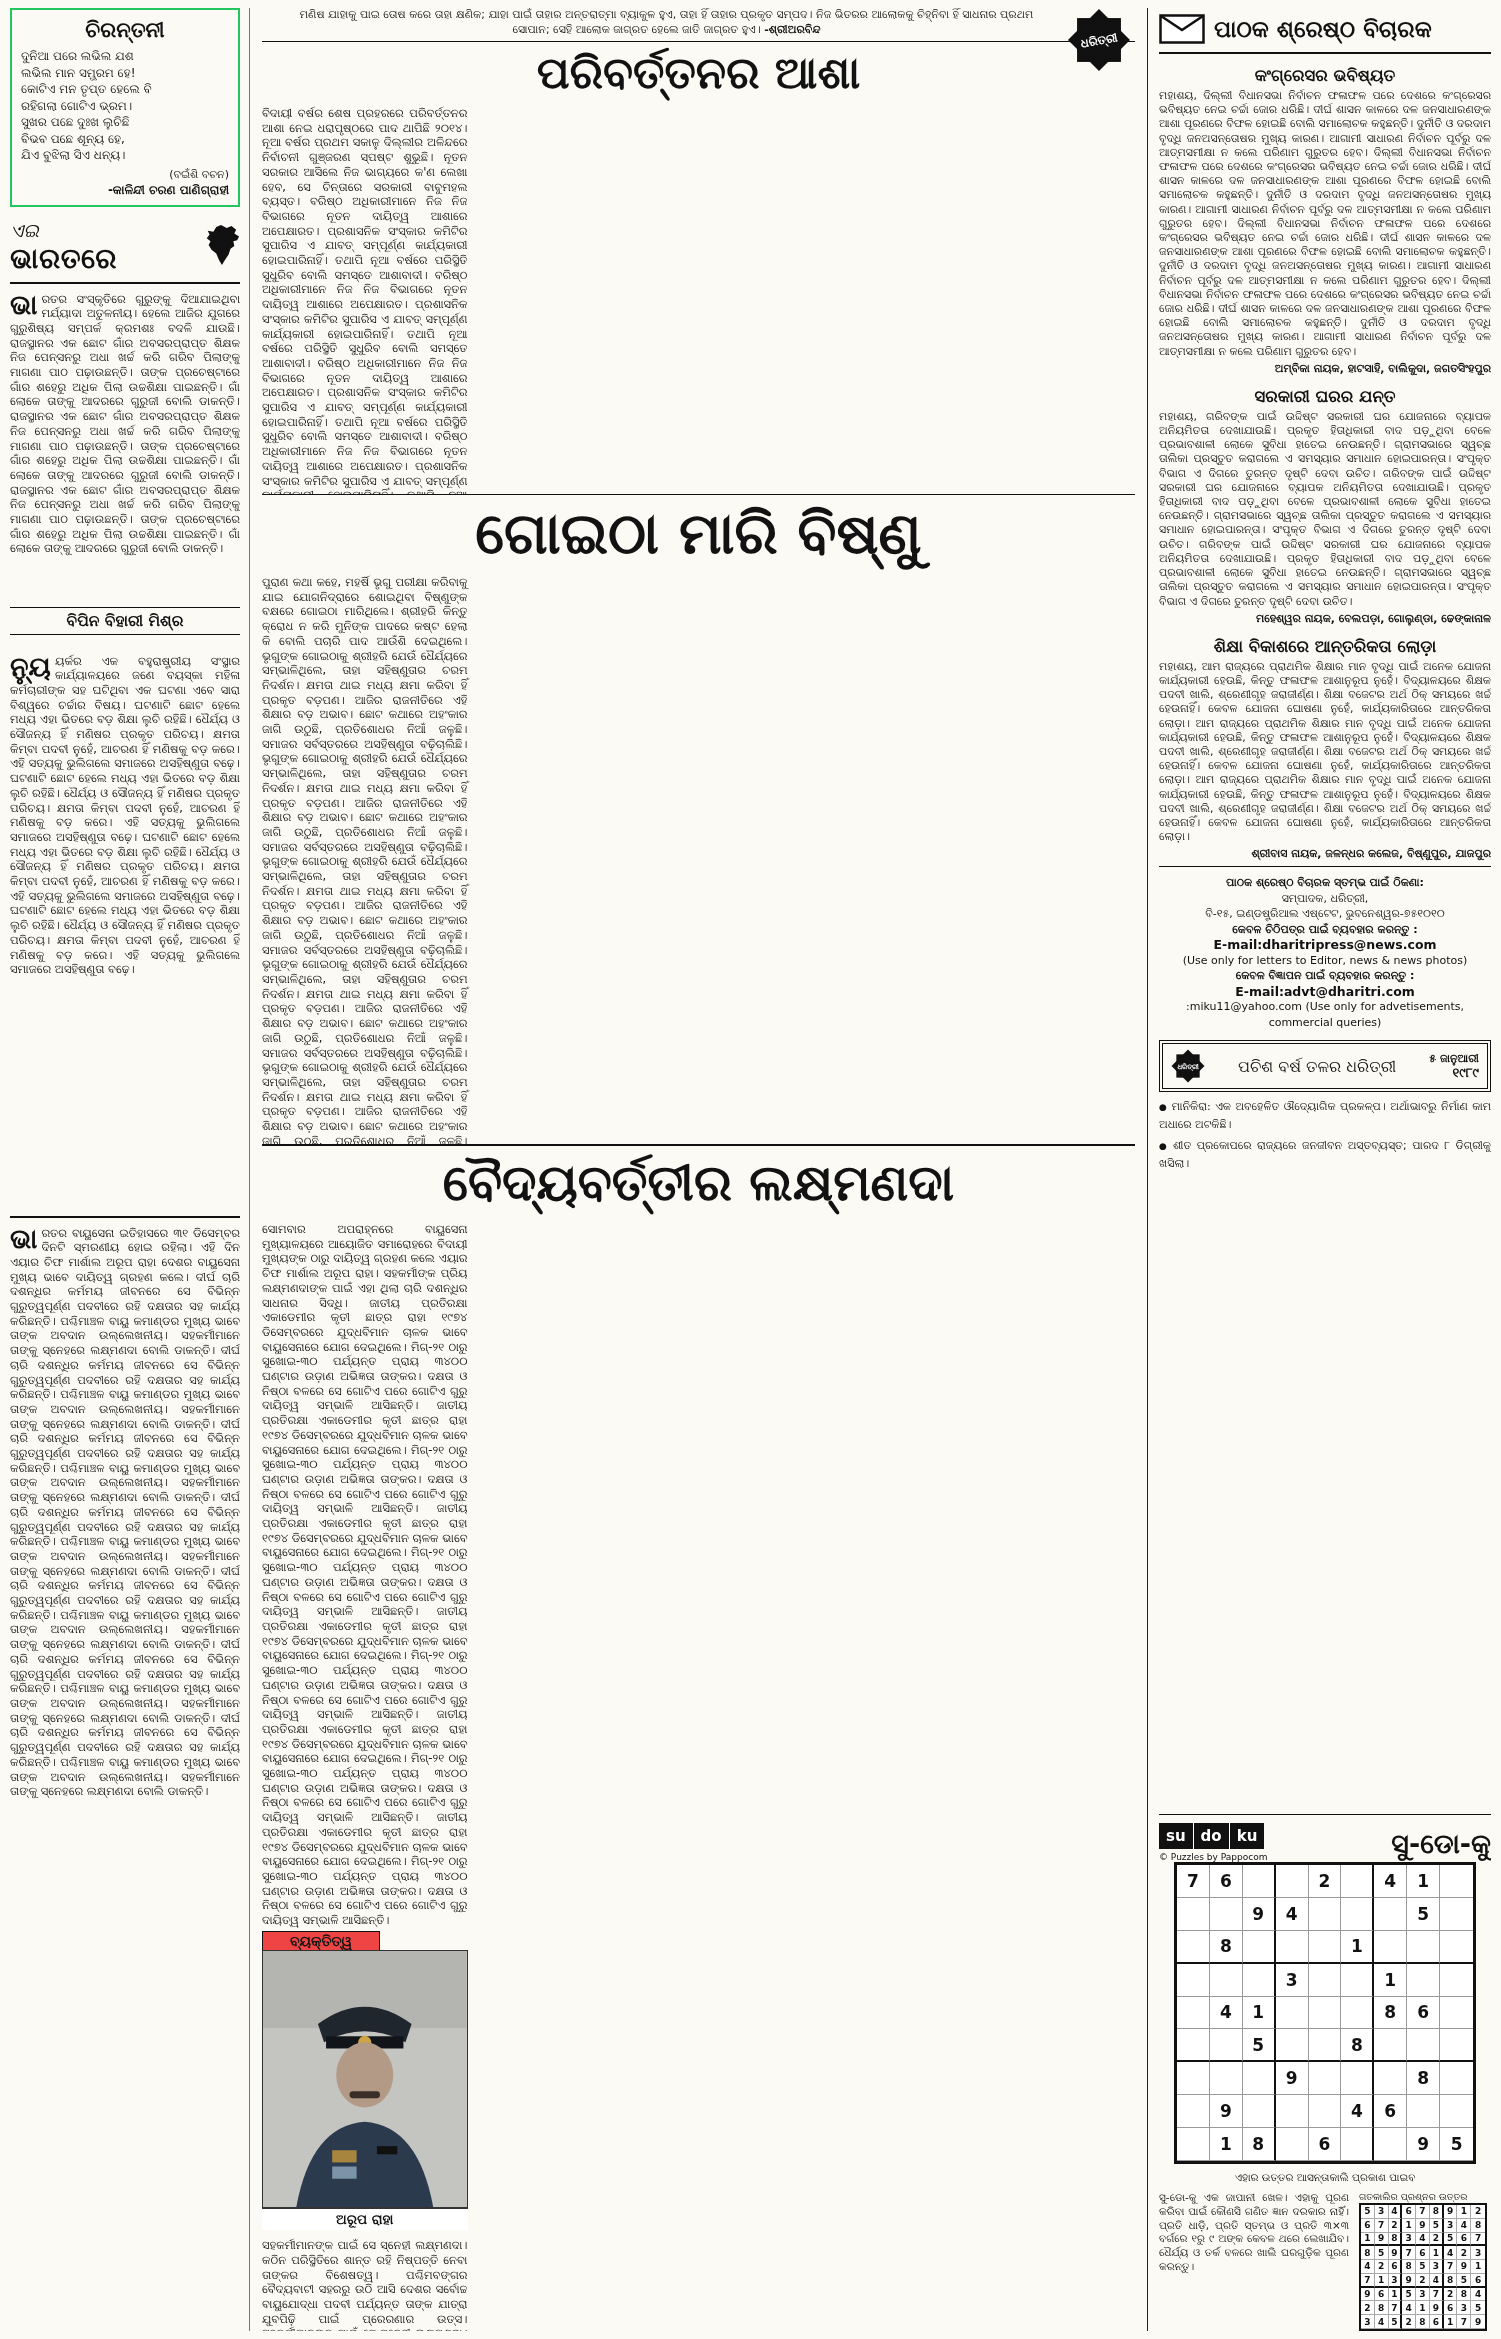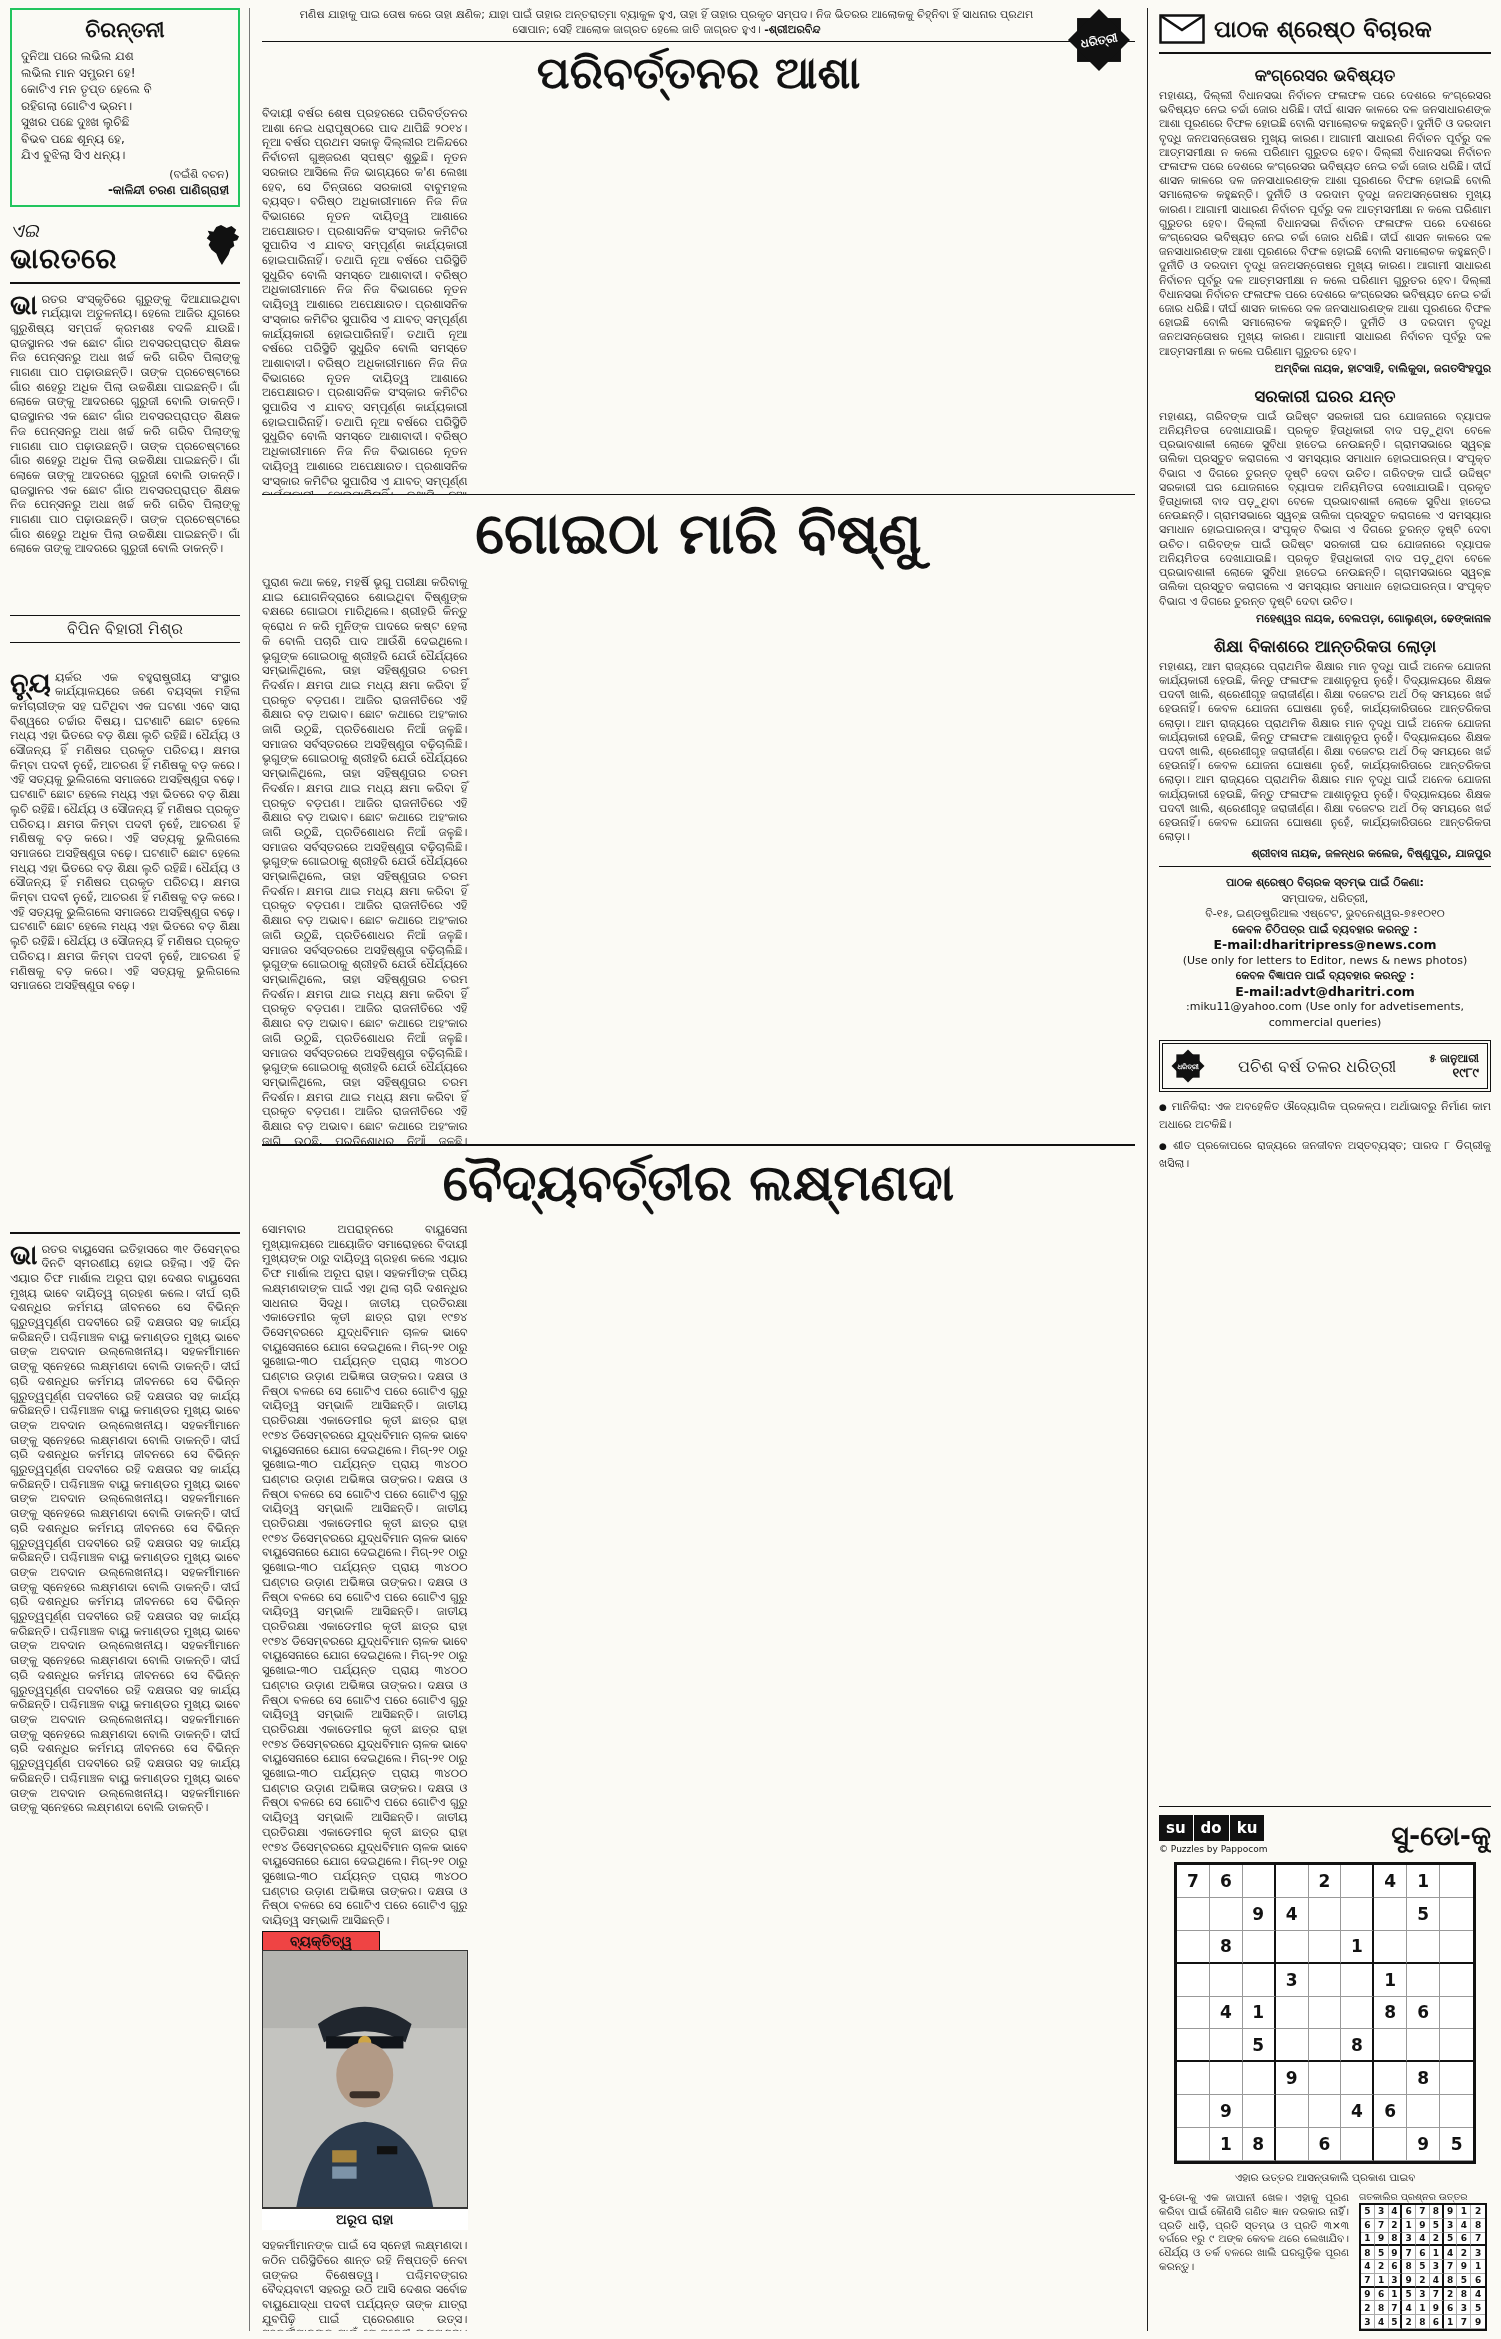--- a/index.html
+++ b/index.html
@@ -19,21 +19,21 @@
   .poem div{font-size:12px;line-height:16.5px}
   .poem-note{font-size:11px;text-align:right;margin-top:4px}
   .poem-attr{font-size:12px;font-weight:bold;text-align:right;margin-top:2px}
   .ei-head{display:flex;align-items:center;justify-content:space-between;
     border-bottom:2.5px solid #111;padding:2px 0 6px;margin-bottom:8px}
   .ei-small{display:block;font-size:19px;font-weight:normal;font-style:italic}
   .ei-big{font-size:28px;font-weight:900;letter-spacing:.5px}
   .story{overflow:hidden}
   .storyA{height:296px}
   .left-byline{border-top:1.5px solid #111;border-bottom:1.5px solid #111;text-align:center;
-    font-weight:400;font-size:15.5px;padding:4px 0;margin:27px 0}
+    font-weight:700;font-size:15.5px;padding:4px 0;margin:19px 0}
   .story2{height:552px}
   .story3{border-top:2px solid #111;padding-top:8px;margin-top:10px;flex:1}
   .dropcap{float:left;font-size:27px;line-height:25px;font-weight:bold;padding-right:4px}
   
   .strip{position:relative;border-bottom:1.5px solid #111;height:66px;display:flex;align-items:center}
   .epigraph{flex:1;text-align:center;font-size:11px;line-height:14.5px;padding:0 84px 4px 20px}
   .epigraph b{white-space:nowrap}
   .star-logo{position:absolute;right:4px;top:0;width:64px;height:64px}
   .a1{padding-top:6px;height:452px;display:flex;flex-direction:column}
   .a1 h1{text-align:center;font-size:44px;line-height:50px;font-weight:900;margin-bottom:8px}
@@ -66,21 +66,21 @@
   .c-mail{font-weight:bold;font-size:12.5px}
   .years-box{border:4px double #111;display:flex;align-items:center;gap:8px;padding:5px 8px;margin-bottom:6px}
   .yb-logo{width:34px;height:34px;flex:0 0 auto}
   .yb-title{font-weight:400;font-size:16px;flex:1;text-align:center;line-height:19px}
   .yb-date{font-size:11px;font-weight:bold;text-align:right;line-height:14px}
   .yb-date .yb-year{font-size:13px}
   .years-items{font-size:11px;line-height:17px;text-align:justify;margin-bottom:10px}
   .yi{margin-bottom:4px}
   .yi .bullet{font-size:9px;padding-right:4px}
   .sudoku{border-top:1.5px solid #111;padding-top:8px;margin-top:auto}
-  .sud-head{display:flex;align-items:flex-end;gap:4px;margin-bottom:8px}
+  .sud-head{display:flex;align-items:flex-end;gap:4px;}
   .sud-logo-box{display:inline-flex;background:#111}
   .sud-logo-box span{color:#fff;font-weight:bold;font-size:15px;padding:4px 7px;border-right:1px solid #fff}
   .sud-logo-box span:last-child{border-right:none}
   .sud-copy{font-size:9px;margin-top:3px}
   .sud-title{font-weight:900;font-size:27px;margin-left:auto;padding-bottom:2px}
   .sud-grid{display:grid;grid-template-columns:repeat(9,1fr);grid-template-rows:repeat(9,1fr);
     width:302px;height:302px;border:3px solid #111;margin:0 auto;background:#fff}
   .sud-cell{border-right:1px solid #999;border-bottom:1px solid #999;display:flex;
     align-items:center;justify-content:center;font-size:17px;font-weight:bold}
   .sud-cell:nth-child(9n){border-right:none}

